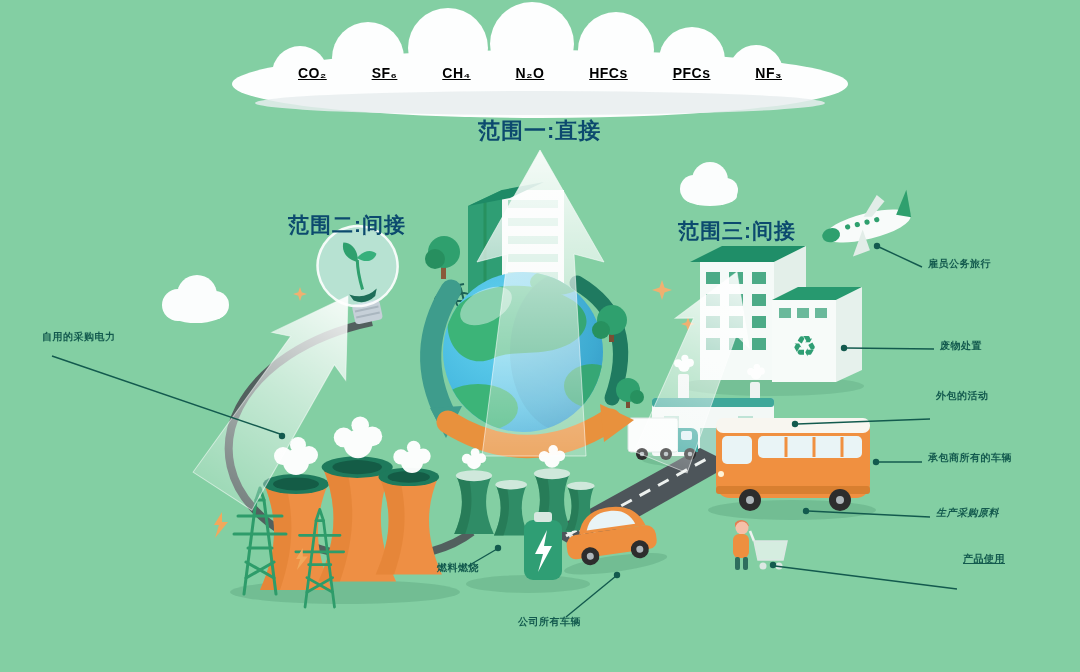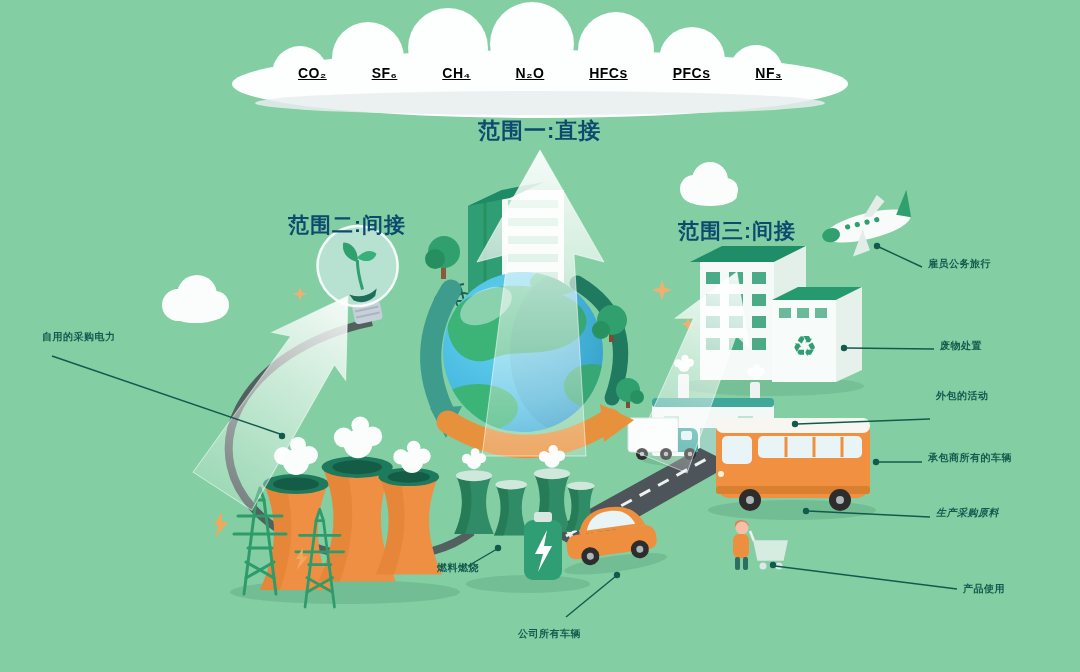--- a/index.html
+++ b/index.html
@@ -352,21 +352,21 @@
     <span>PFCs</span>
     <span>NF₃</span>
   </div>
 
   <div class="scope" style="left:478px;top:116px;font-size:22px;">范围一:直接</div>
   <div class="scope" style="left:288px;top:211px;">范围二:间接</div>
   <div class="scope" style="left:678px;top:209px;margin-top:8px;">范围三:间接</div>
 
   <div class="lbl" style="left:42px;top:331px;">自用的采购电力</div>
   <div class="lbl" style="left:437px;top:562px;">燃料燃烧</div>
-  <div class="lbl" style="left:518px;top:616px;margin-top:12px;">公司所有车辆</div>
+  <div class="lbl" style="left:518px;top:616px;">公司所有车辆</div>
   <div class="lbl" style="left:928px;top:258px;">雇员公务旅行</div>
   <div class="lbl" style="left:940px;top:340px;">废物处置</div>
   <div class="lbl" style="left:936px;top:390px;">外包的活动</div>
   <div class="lbl" style="left:928px;top:452px;">承包商所有的车辆</div>
   <div class="lbl" style="left:936px;top:507px;font-style:italic;">生产采购原料</div>
-  <div class="lbl" style="left:963px;top:583px;">产品使用</div>
+  <div class="lbl" style="left:963px;top:553px;text-decoration:underline;">产品使用</div>
 
 </div>
 
 </body></html>

